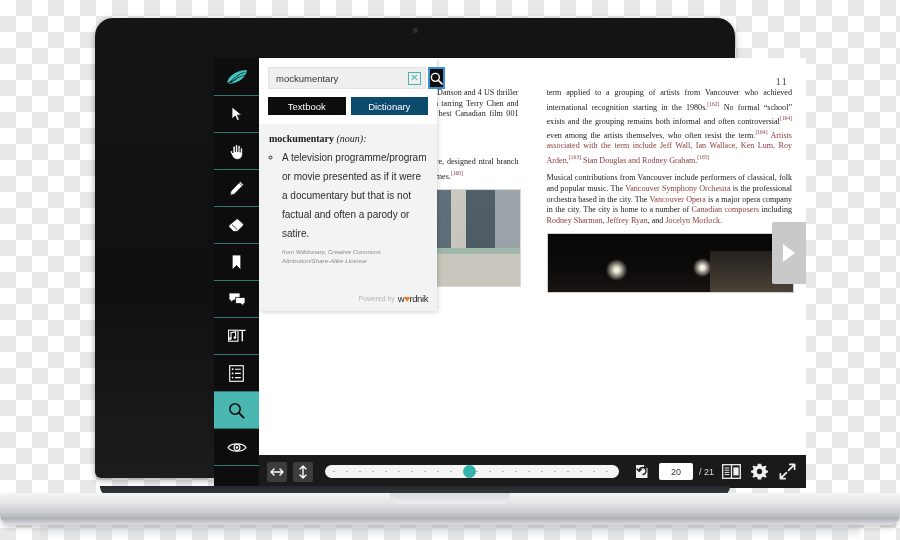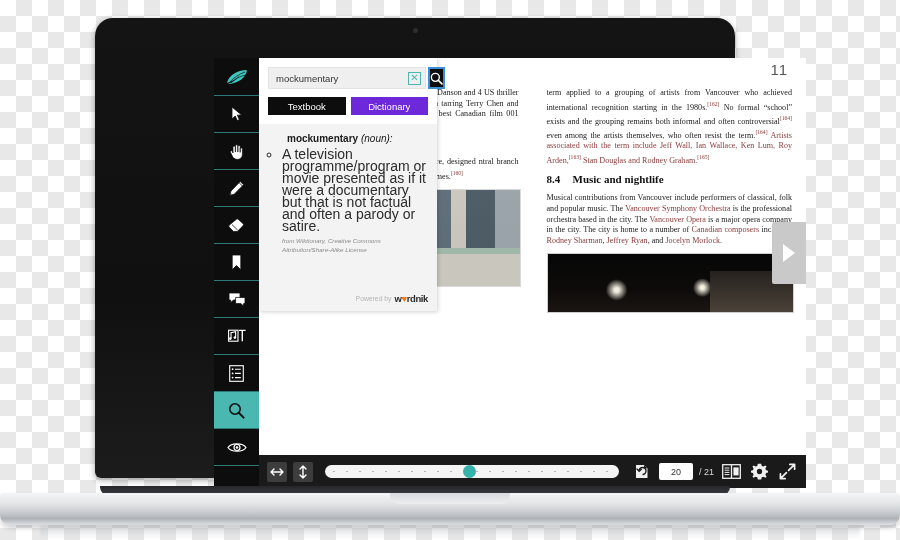--- a/index.html
+++ b/index.html
@@ -71,22 +71,22 @@
   .spread{
     position:absolute;left:0;top:0;right:0;bottom:33px;
     background:#ffffff;display:flex;
   }
   .page{
     position:relative;flex:1;padding:14px 14px 0 14px;background:#fff;
     font-family:"Liberation Serif", serif;
   }
   .page.left{border-right:0px solid #eee;}
   .page-num{
-    position:absolute;right:18px;top:3px;font-size:15px;color:#555;
-    font-family:Liberation Sans, sans-serif;letter-spacing:1px;
+    position:absolute;right:18px;top:17px;font-size:11px;color:#555;
+    font-family:Liberation Serif, serif;letter-spacing:1px;
   }
   .ptext{
     font-size:8.1px;line-height:10.6px;color:#1a1a1a;text-align:justify;
     margin:0 0 7px 0;
   }
   .ptext .lnk{color:#8c3b3b;}
   .ptext .sup{font-size:5.6px;vertical-align:super;color:#8c3b3b;}
   .ptext .hl{background:#bfe8e4;color:#2a6f6a;}
   .phead{
     font-size:11px;font-weight:bold;color:#111;margin:6px 0 8px 0;
@@ -167,38 +167,38 @@
     width:23px;height:22px;background:#0d0d0d;border:2px solid #3b8ed6;
     display:flex;align-items:center;justify-content:center;cursor:pointer;
     box-sizing:border-box;margin-left:2px;
   }
   .tabs{display:flex;gap:5px;margin-top:8px;padding-bottom:9px;}
   .tab{
     flex:1;height:18px;display:flex;align-items:center;justify-content:center;
     font-size:9.5px;color:#fff;cursor:pointer;font-family:"Liberation Sans",sans-serif;
   }
   .tab.textbook{background:#0d0d0d;}
-  .tab.dictionary{background:#6d28d9;}
+  .tab.dictionary{background:#0c4a6e;}
 
   .panel-body{
     flex:1;background:#f3f3f3;padding:9px 10px 0 10px;overflow:hidden;position:relative;
   }
-  .defword{font-size:10px;color:#1a1a1a;margin:0 0 4px 18px;}
+  .defword{font-size:10px;color:#1a1a1a;margin:0 0 4px 0;font-family:Liberation Serif, serif;}
   .defword b{font-weight:bold;}
   .defword i{font-style:italic;}
   .deflist{margin:0;padding-left:13px;list-style:circle;}
-  .deflist li{font-size:14px;line-height:12px;color:#2b2b2b;}
+  .deflist li{font-size:10px;line-height:19px;color:#2b2b2b;}
   .attrib{
     margin:5px 0 0 13px;font-size:6.2px;line-height:8.5px;color:#8a8a8a;font-style:italic;
   }
   .powered{
     position:absolute;right:9px;bottom:7px;display:flex;align-items:center;gap:3px;
     font-size:6.8px;color:#b4b4b4;
   }
-  .powered .wlogo{font-size:9.5px;font-weight:bold;color:#2b2b2b;letter-spacing:-.4px;}
+  .powered .wlogo{font-size:9.5px;font-weight:normal;color:#2b2b2b;letter-spacing:-.4px;}
   .powered .wlogo .heart{color:#f4761a;}
 
   
   .toolbar{
     position:absolute;left:0;right:0;bottom:0;height:33px;background:#1a1a1a;
     display:flex;align-items:center;padding:0 8px;box-sizing:border-box;gap:6px;
   }
   .tb-btn{
     width:20px;height:20px;background:#3d3d3d;border-radius:2px;
     display:flex;align-items:center;justify-content:center;cursor:pointer;flex:0 0 auto;
@@ -350,23 +350,20 @@
               <div class="fig city"></div>
             </div>
 
             <div class="page right">
               <div class="page-num">11</div>
               <div style="height:16px"></div>
               <p class="ptext">
                 <span>term applied to a grouping of artists from Vancouver who achieved international recognition starting in the 1980s.</span><span class="sup">[162]</span><span> No formal “school” exists and the grouping remains both informal and often controversial</span><span class="sup">[164]</span><span> even among the artists themselves, who often resist the term.</span><span class="sup">[164]</span><span class="lnk"> Artists associated with the term include Jeff Wall, Ian Wallace, Ken Lum, Roy Arden,</span><span class="sup">[163]</span><span class="lnk"> Stan Douglas and Rodney Graham.</span><span class="sup">[165]</span>
               </p>
 
-              <div class="phead">
-                <span class="secno">8.4</span><span>Music and nightlife</span>
-              </div>
 
 
               <p class="ptext">
                 <span>Musical contributions from Vancouver include performers of classical, folk and popular music. The </span><span class="lnk">Vancouver Symphony Orchestra</span><span> is the professional orchestra based in the city.  The </span><span class="lnk">Vancouver Opera</span><span> is a major opera company in the city.  The city is home to a number of </span><span class="lnk">Canadian composers</span><span> including </span><span class="lnk">Rodney Sharman</span><span>, </span><span class="lnk">Jeffrey Ryan</span><span>, and </span><span class="lnk">Jocelyn Morlock</span><span>.</span>
               </p>
 
               <div class="fig night"></div>
             </div>
           </div>
 

